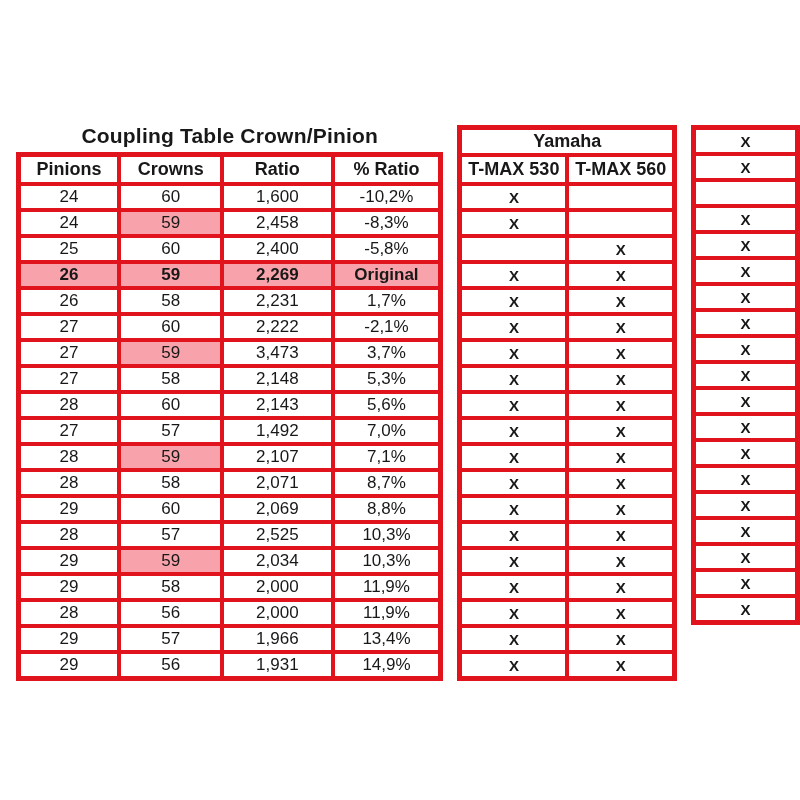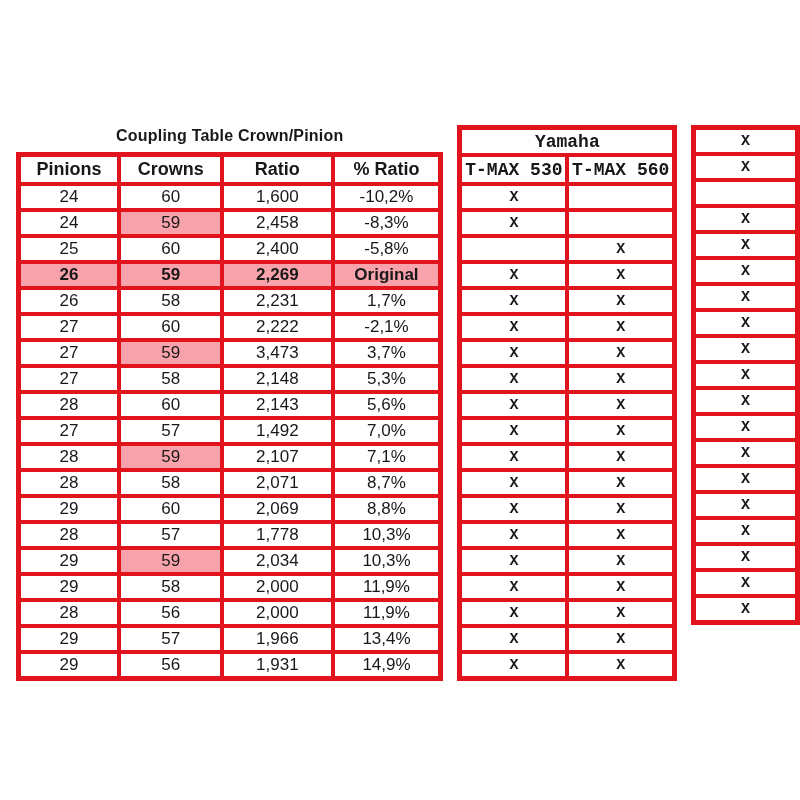--- a/index.html
+++ b/index.html
@@ -8,24 +8,24 @@
     --ink:#181818;
   }
   html,body{margin:0;padding:0;}
   body{
     width:800px;height:800px;background:#ffffff;overflow:hidden;
     font-family:"Liberation Sans", sans-serif;color:var(--ink);
   }
   .stage{position:relative;width:800px;height:800px;background:#fff;}
   .layout{position:absolute;left:16px;top:120px;display:flex;align-items:flex-start;}
   .left-block{width:432px;}
-  .yam-block,.kym-block{margin-left:14px;margin-top:5px;font-family:Liberation Mono, monospace;}
+  .yam-block,.kym-block{margin-left:14px;margin-top:5px;}
   .title{
     height:32px;display:flex;align-items:center;justify-content:center;
-    font-size:16px;font-weight:700;letter-spacing:0.2px;
+    font-size:21px;font-weight:700;letter-spacing:0.2px;
   }
   table.tbl{
     border-collapse:separate;border-spacing:0;table-layout:fixed;
     border:3px solid var(--red);
   }
   .tbl th,.tbl td{
     box-sizing:border-box;border:2px solid var(--red);
     padding:0;text-align:center;vertical-align:middle;
     overflow:hidden;white-space:nowrap;background:#fff;
   }
@@ -134,21 +134,21 @@
             </tr>
             <tr>
               <td>29</td>
               <td>60</td>
               <td>2,069</td>
               <td>8,8%</td>
             </tr>
             <tr>
               <td>28</td>
               <td>57</td>
-              <td>1,778</td>
+              <td>2,525</td>
               <td>10,3%</td>
             </tr>
             <tr>
               <td>29</td>
               <td class="hl">59</td>
               <td>2,034</td>
               <td>10,3%</td>
             </tr>
             <tr>
               <td>29</td>

